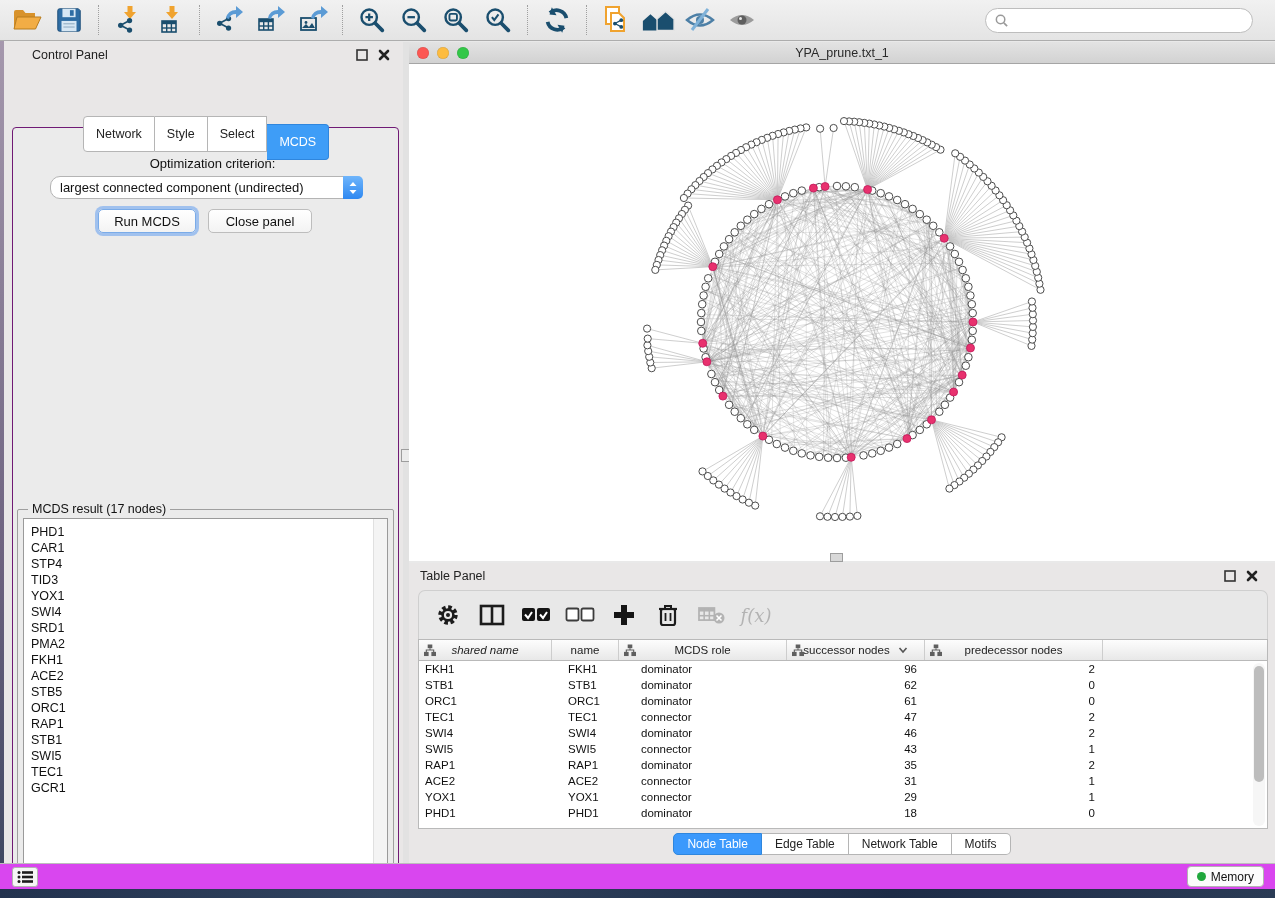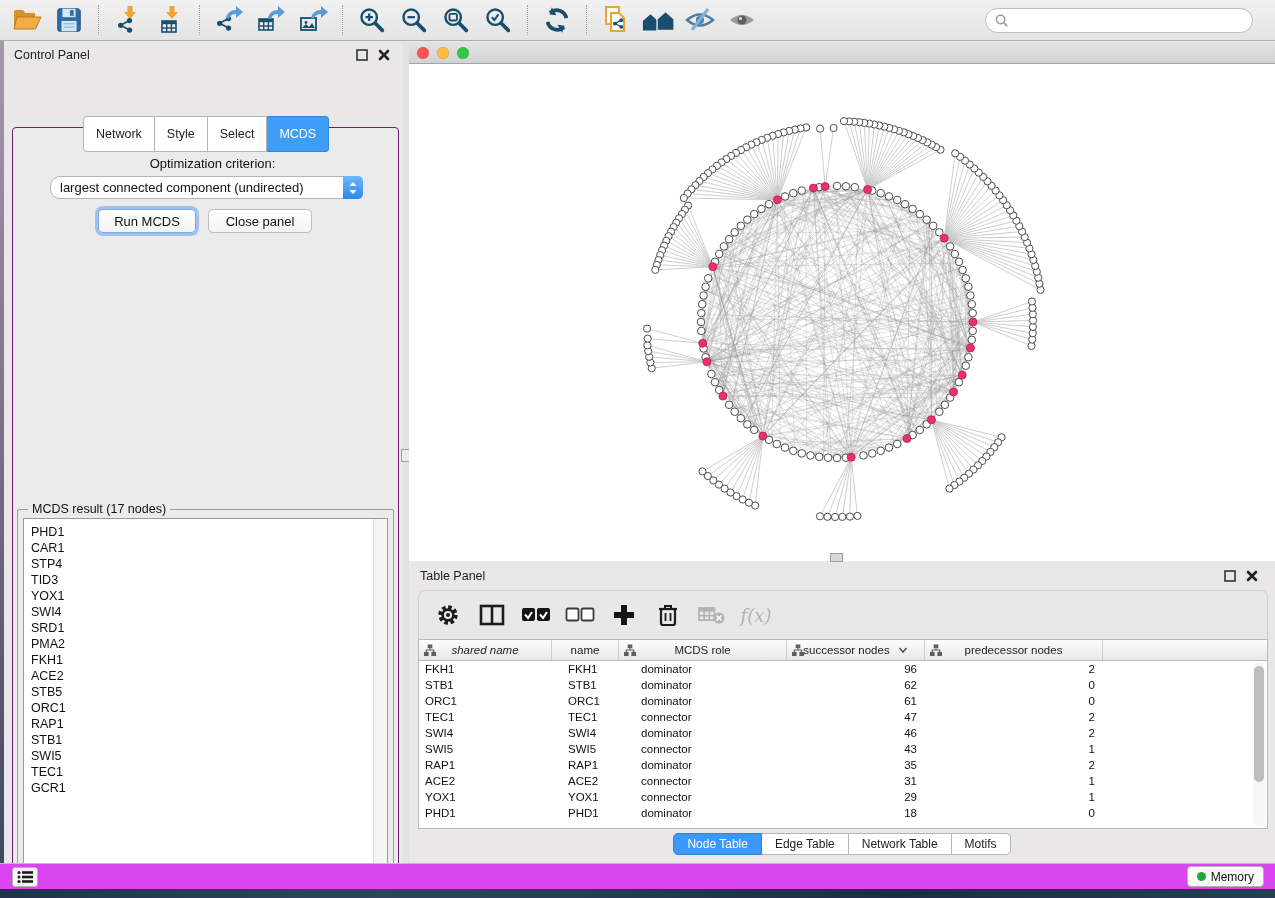--- a/index.html
+++ b/index.html
@@ -17,32 +17,32 @@
   .search-wrap input { border:none; outline:none; flex:1; height:20px; font-size:12px; background:transparent; margin-left:6px;}
 
   
   .desk-left { position:absolute; left:0; top:41px; width:4px; height:848px;
     background:linear-gradient(#a598ad,#6e6380 60%,#3c4660); }
   .desk-bottom { position:absolute; left:0; top:889px; width:1275px; height:9px;
     background:linear-gradient(90deg,#22324e,#31445f 30%,#1d2c47 70%,#2a3b55); }
 
   
   .control-panel { position:absolute; left:4px; top:42px; width:399px; height:821px; background:#e9e7e7; }
-  .panel-head { height:26px; display:flex; align-items:center; padding:0 10px 0 10px; }
+  .panel-head { height:26px; display:flex; align-items:center; padding:0 10px 0 28px; }
   .panel-title { font-size:12.5px; color:#222; }
   .panel-head .spacer { flex:1; }
   .win-ctl { width:18px; height:18px; display:flex; align-items:center; justify-content:center; margin-left:4px; }
 
   .tab-pane { position:absolute; left:8px; top:85px; width:387px; height:760px;
     border:1px solid #701a75; border-radius:4px; background:#ebebeb; }
   .tabs-row { position:absolute; left:79px; top:74px; height:21px; display:flex; z-index:3; }
   .seg-tab { font-size:12.5px; color:#222; background:#fff; border:1px solid #b5b5b5; border-left:none;
     padding:17px 12px; display:flex; align-items:center; height:21px; }
   .seg-tab:first-child { border-left:1px solid #b5b5b5; border-radius:4px 0 0 4px; }
-  .seg-tab:last-child { border-radius:0 4px 4px 0; }
+  .seg-tab:last-child { border-radius:0 4px 4px 0;margin-top:8px; }
   .seg-tab.sel { background:#3e9df7; border-color:#2f86dd; color:#fff; }
 
   .opt-label { position:absolute; left:0; top:113px; width:399px; text-align:center; font-size:13px; color:#111; }
   .select-box { position:absolute; left:45px; top:134px; width:313px; height:23px; background:#fff;
     border:1px solid #b4b4b4; border-radius:5px; display:flex; align-items:center; }
   .select-box .val { flex:1; font-size:13px; color:#111; padding-left:9px; white-space:nowrap; }
   .select-step { width:20px; height:23px; margin-right:-1px; background:linear-gradient(#6fb5fb,#2e88f1);
     border-radius:0 5px 5px 0; display:flex; flex-direction:column; align-items:center; justify-content:center; gap:1px; }
   .btn { background:linear-gradient(#ffffff,#f3f3f3); border:1px solid #bdbdbd; border-radius:5px;
     font-size:13px; color:#111; height:24px; padding:0 14px; }
@@ -374,20 +374,21 @@
       <div class="seg-tab">Select</div>
       <div class="seg-tab sel">MCDS</div>
     </div>
 </div>
 
 <div class="vsplit">
     <div class="grip"></div>
   </div>
 
 <div class="net-title">
+  <span class="t">YPA_prune.txt_1</span>
   <span class="lights" id="traffic-lights">
       <span class="light" style="background: rgb(252, 87, 83); box-shadow: rgba(0, 0, 0, 0.35) 0px 0px 1px inset;"></span>
       <span class="light" style="background: rgb(253, 188, 64); box-shadow: rgba(0, 0, 0, 0.35) 0px 0px 1px inset;"></span>
       <span class="light" style="background: rgb(51, 199, 72); box-shadow: rgba(0, 0, 0, 0.35) 0px 0px 1px inset;"></span>
     </span>
 </div>
 <div class="net-canvas">
   <svg id="graph-svg" width="866" height="497" viewBox="0 0 866 497">
       <line x1="368.4" y1="135.8" x2="294.4" y2="283.4" stroke="#8f8f8f" stroke-width="0.8" opacity="0.32"></line>
       <line x1="368.4" y1="135.8" x2="322.2" y2="343.4" stroke="#8f8f8f" stroke-width="0.8" opacity="0.32"></line>

